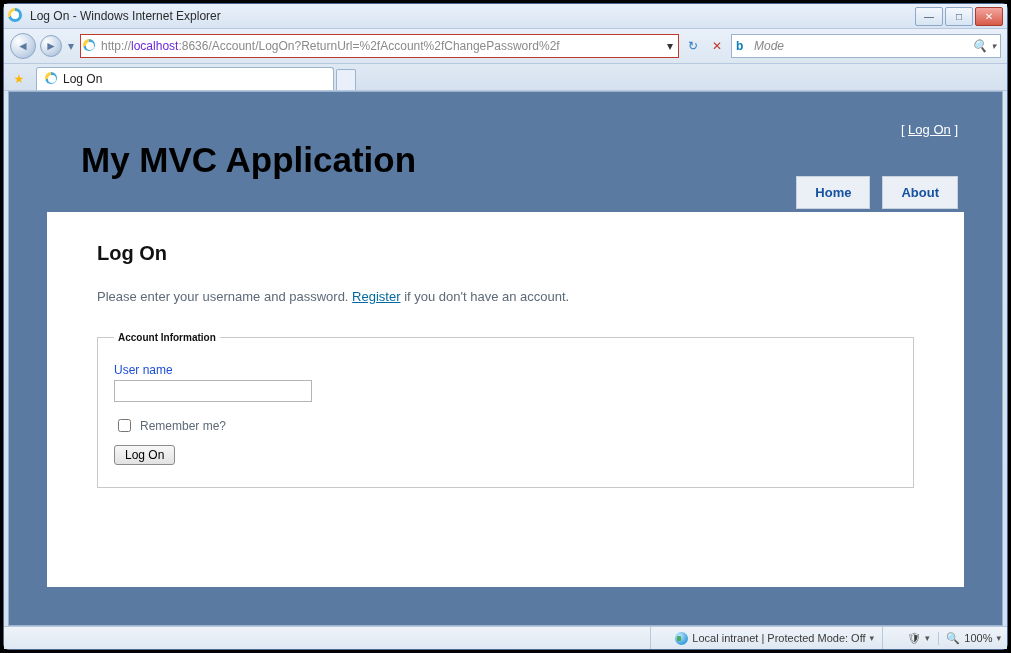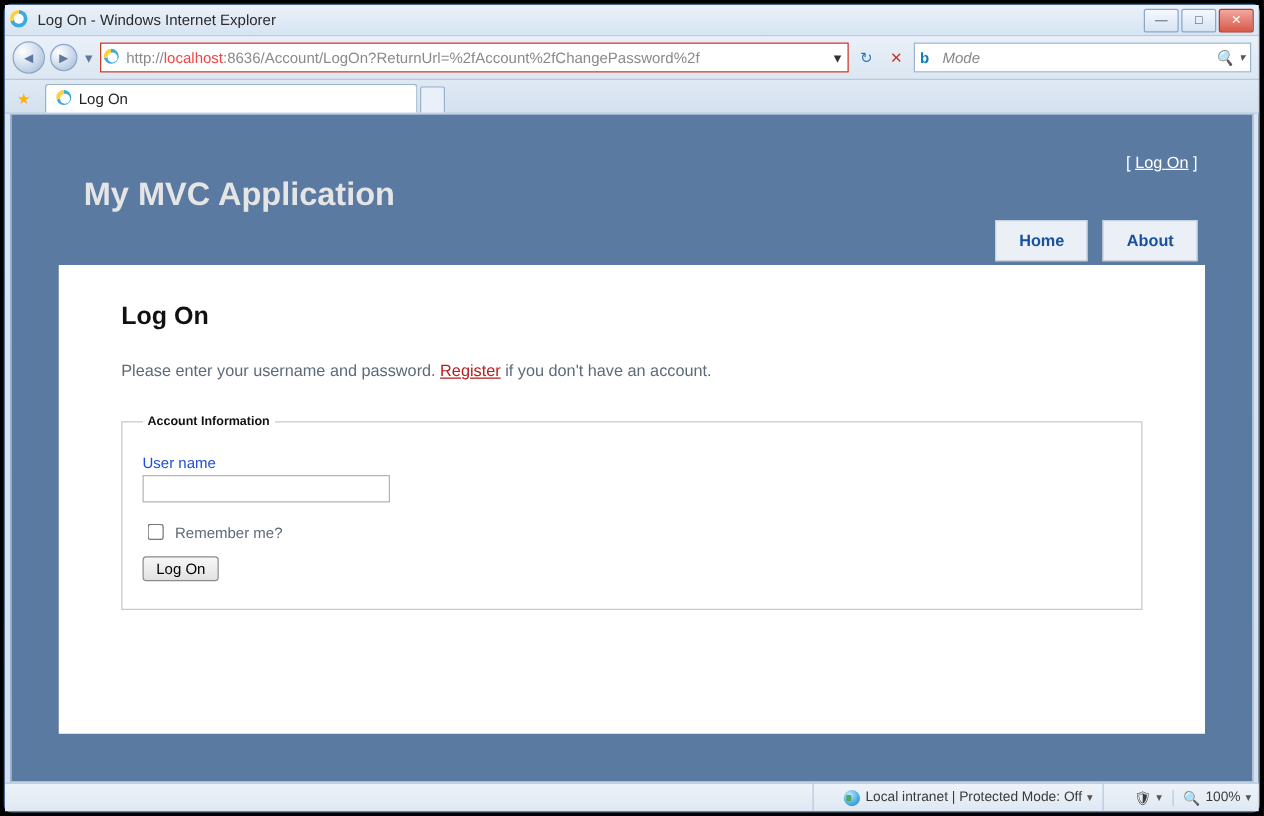--- a/index.html
+++ b/index.html
@@ -101,21 +101,21 @@
   }
   .addressbar .url {
     flex: 1;
     font-size: 12px;
     color: #8a8a8a;
     white-space: nowrap;
     overflow: hidden;
     font-family: "Segoe UI", Arial, sans-serif;
   }
   .addressbar .url .host {
-    color: #ef4444;
+    color: #6d28d9;
   }
   .addressbar .dd {
     color:#333;
     padding:0 3px;
   }
   .navrow .mini {
     width: 20px; height:20px;
     display:flex;
     align-items:center;
     justify-content:center;
@@ -202,26 +202,26 @@
     position:absolute;
     top:14px; right:28px;
     color:#fff;
     font-size:13px;
   }
   .topright a {
     color:#fff;
     text-decoration:underline;
   }
   .app-title {
-    color:#e5e5e5;
-    font-size:26px;
+    color:#000000;
+    font-size:35px;
     font-weight:bold;
     font-family:Arial, sans-serif;
     position:absolute;
-    left:42px;
+    left:56px;
     top:32px;
   }
   .nav-tabs {
     position:absolute;
     right:28px;
     top:68px;
     display:flex;
     gap:12px;
   }
   .nav-tab {
@@ -247,21 +247,21 @@
     margin:0 0 24px 0;
     color:#111;
   }
   .content-panel p {
     color:#5d6a78;
     font-family:Verdana,Arial,sans-serif;
     font-size:13px;
     margin:0 0 28px 0;
   }
   .content-panel p a {
-    color:#b91c1c;
+    color:#0369a1;
     text-decoration:underline;
   }
   fieldset {
     border:1px solid #c9c9c9;
     padding:12px 16px 22px 16px;
     margin:0;
   }
   legend {
     font-weight:bold;
     font-family:Arial,sans-serif;

